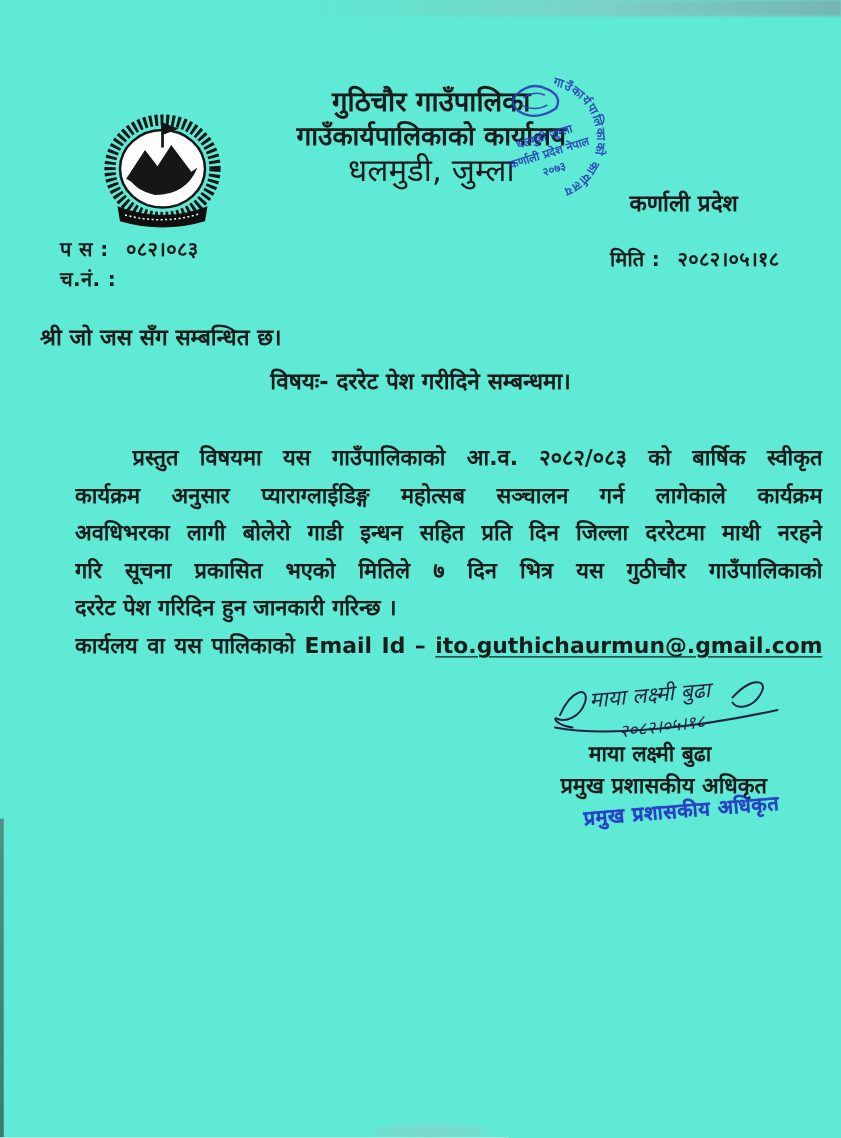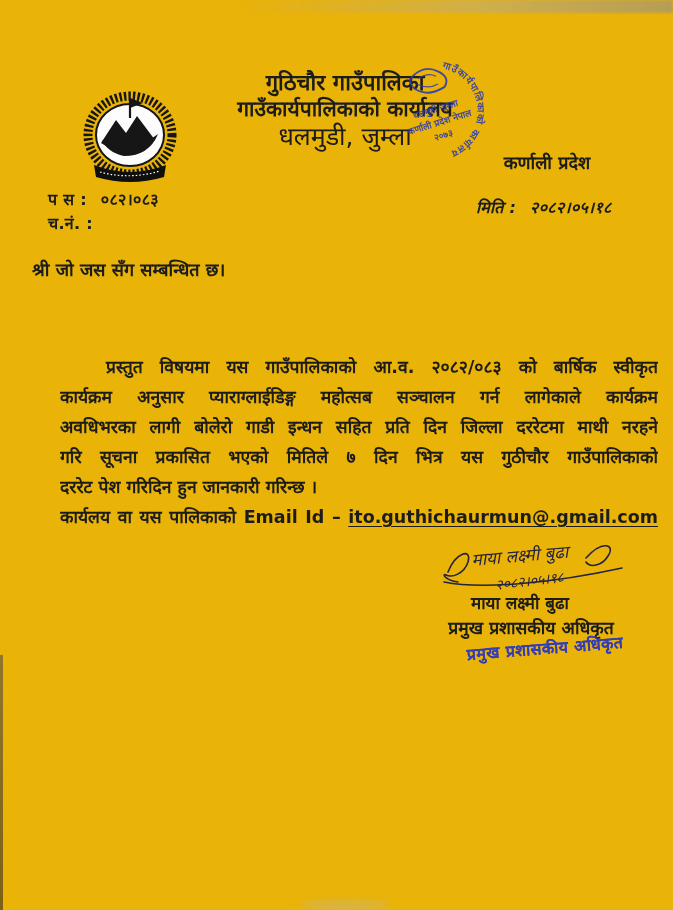--- a/index.html
+++ b/index.html
@@ -1,18 +1,18 @@
 <!DOCTYPE html>
 <html><head>
 <meta charset="utf-8">
 <style>
   html,body{margin:0;padding:0;background:#e8e8e8;}
   .page{
     position:relative;width:673px;height:910px;margin:0 auto;
-    background:#eab308;overflow:hidden;
+    background:#5eead4;overflow:hidden;
     font-family:"DejaVu Sans",sans-serif;color:#1c1c1c;
   }
   
   .scan-top{position:absolute;top:0;left:0;right:0;height:13px;
     background:linear-gradient(to right,rgba(190,192,198,0) 35%,rgba(168,170,178,.40) 72%,rgba(138,140,150,.55) 100%);
     filter:blur(1px);}
   .scan-left{position:absolute;left:0;top:655px;width:3px;height:255px;
     background:linear-gradient(#4a4440,#231f1d);opacity:.55;}
   .scan-bottom-smudge{position:absolute;left:300px;bottom:0;width:90px;height:10px;
     background:rgba(180,180,185,.35);filter:blur(3px);border-radius:50%;}
@@ -24,21 +24,21 @@
   .header-office{font-size:21px;font-weight:700;}
   .header-address{font-size:25px;font-weight:400;}
   .round-stamp{position:absolute;left:376px;top:52px;width:116px;height:118px;opacity:.88;}
   .province{position:absolute;left:477px;top:150px;width:140px;text-align:center;
     font-size:18px;font-weight:700;}
 
   
   .ref-line{position:absolute;font-size:16px;font-weight:700;letter-spacing:.3px;}
   .ref-ps{left:48px;top:188px;text-align:right;}
   .ref-chn{left:48px;top:212px;}
-  .ref-miti{left:476px;top:196px;font-style:italic;}
+  .ref-miti{left:488px;top:196px;}
   .ref-line .val{margin-left:8px;font-weight:700;}
 
   .recipient{position:absolute;left:32px;top:257px;font-size:18px;font-weight:600;}
   .subject{position:absolute;left:0;top:292px;width:100%;text-align:center;
     font-size:18px;font-weight:700;}
 
   
   .body-par{position:absolute;left:60px;top:352px;width:598px;
     font-size:17.5px;line-height:30px;font-weight:600;}
   .bline{text-align:justify;text-align-last:justify;height:30px;overflow:hidden;white-space:normal;}
@@ -112,20 +112,21 @@
   <div class="ref-line ref-chn">
     <span>च.नं. :</span>
     <span class="val"></span>
   </div>
   <div class="ref-line ref-miti">
     <span>मिति :</span>
     <span class="val">२०८२।०५।१८</span>
   </div>
 
   <div class="recipient">श्री जो जस सँग सम्बन्धित छ।</div>
+  <div class="subject">विषयः- दररेट पेश गरीदिने सम्बन्धमा।</div>
 
   <div class="body-par">
     <div class="bline first">प्रस्तुत विषयमा यस गाउँपालिकाको आ.व. २०८२/०८३ को बार्षिक स्वीकृत</div>
     <div class="bline">कार्यक्रम अनुसार प्याराग्लाईडिङ्ग महोत्सब सञ्चालन गर्न लागेकाले कार्यक्रम</div>
     <div class="bline">अवधिभरका लागी बोलेरो गाडी इन्धन सहित प्रति दिन जिल्ला दररेटमा माथी नरहने</div>
     <div class="bline">गरि सूचना प्रकासित भएको मितिले ७ दिन भित्र यस गुठीचौर गाउँपालिकाको</div>
     <div class="bline last">दररेट पेश गरिदिन हुन जानकारी गरिन्छ ।</div>
     <div class="bline">
       <span>कार्यलय वा यस पालिकाको Email Id – </span><span class="email-link">ito.guthichaurmun@.gmail.com</span>
     </div>

